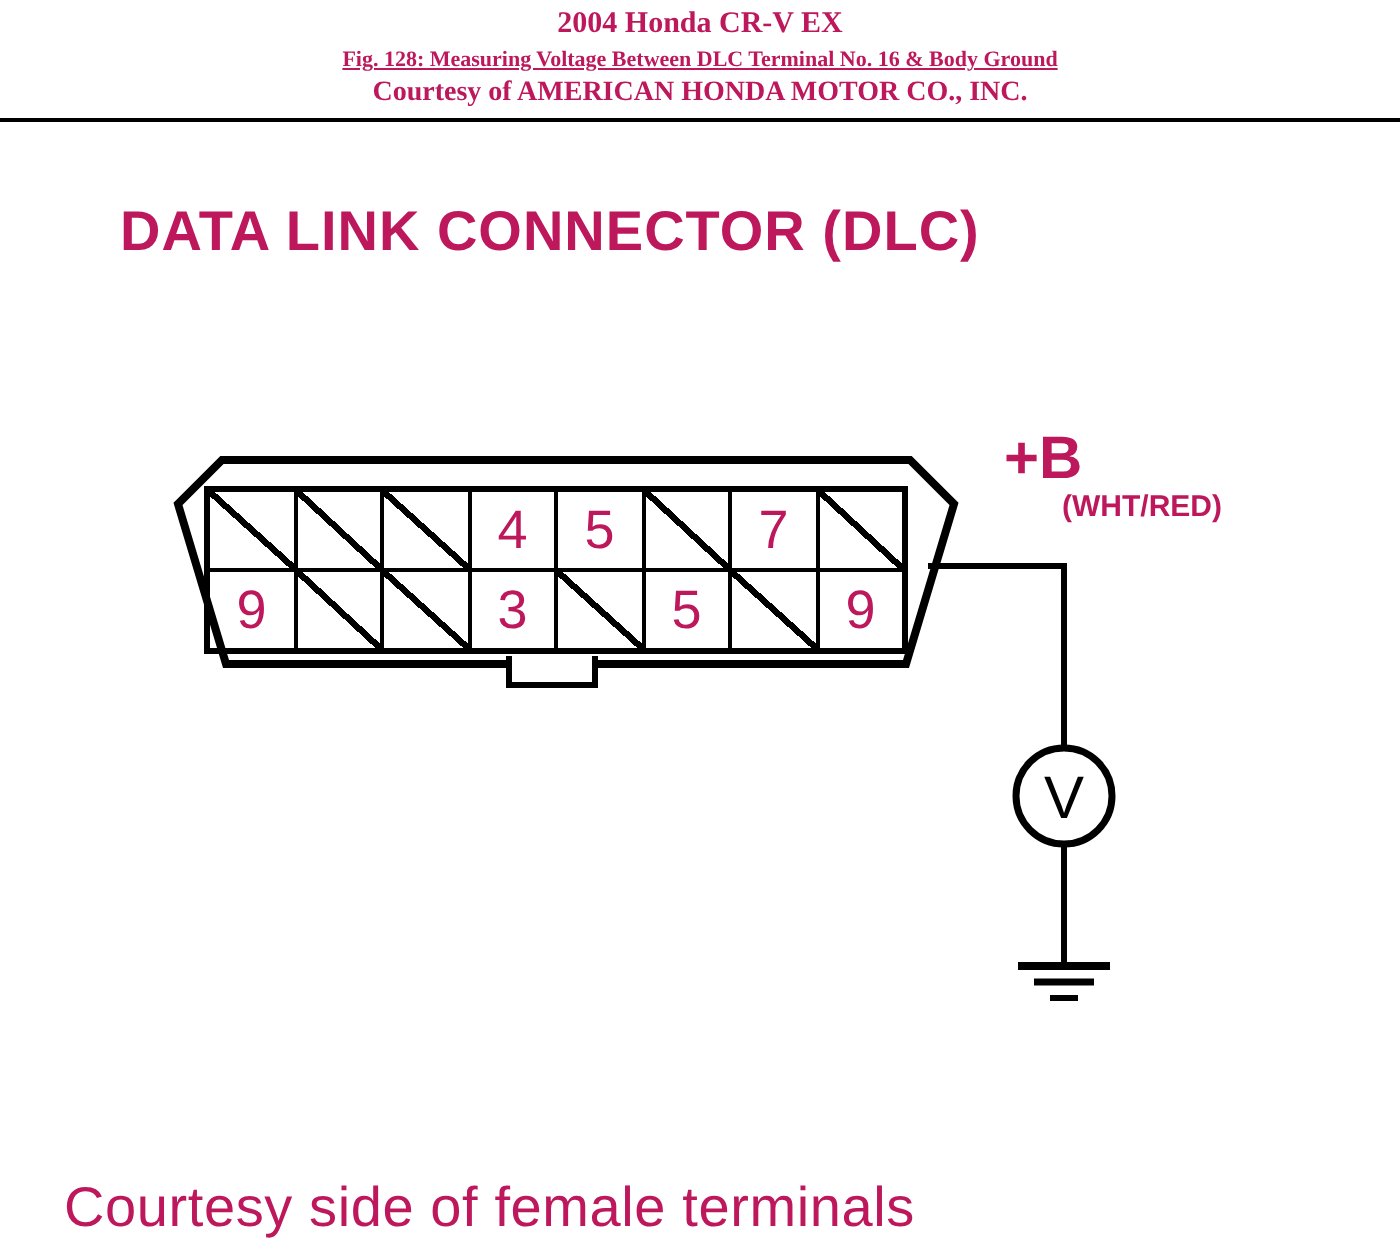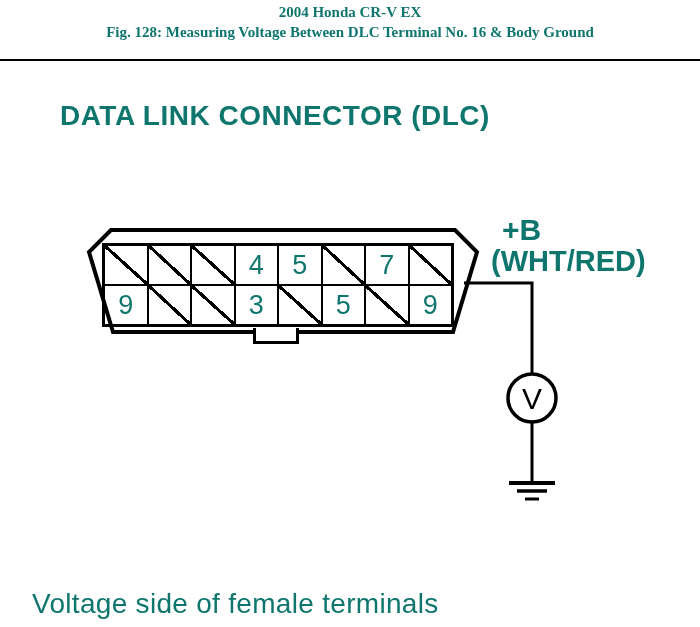--- a/index.html
+++ b/index.html
@@ -1,23 +1,23 @@
 <!DOCTYPE html>
 <html><head>
 <meta charset="utf-8">
 <style>
   html,body{margin:0;padding:0;background:#fff;}
   #page{position:relative;width:700px;height:627px;background:#fff;overflow:hidden;
-        font-family:"Liberation Sans",sans-serif;color:#0f766e;}
+        font-family:"Liberation Sans",sans-serif;color:#be185d;}
 
   
   .header{position:absolute;top:4px;left:0;width:100%;text-align:center;
           font-family:"Liberation Serif",serif;font-weight:bold;}
   .header .h1{font-size:15px;margin:0 0 3px 0;}
-  .header .h2{font-size:15px;margin:0 0 3px 0;}
+  .header .h2{font-size:11px;margin:0 0 3px 0;text-decoration:underline;}
   .header .h3{font-size:14px;margin:0;}
   .rule{position:absolute;top:59px;left:0;width:100%;height:2px;background:#000;}
 
   
   .dlc-title{position:absolute;left:60px;top:100px;font-size:28px;font-weight:700;
              letter-spacing:0.5px;text-align:center;}
 
   
   .connector-wrap{position:absolute;left:85px;top:226px;width:396px;height:110px;}
   .connector-wrap svg.outline{position:absolute;left:0;top:0;z-index:1;}
@@ -29,37 +29,38 @@
         align-items:center;justify-content:center;font-size:27px;background:transparent;}
   .cell.slash{background:linear-gradient(to top right,
         transparent calc(50% - 1.6px),#000 calc(50% - 1.6px),
         #000 calc(50% + 1.6px),transparent calc(50% + 1.6px));}
   .tab{position:absolute;left:168px;top:102px;width:46px;height:16px;z-index:3;
        border:3px solid #000;border-top:none;background:#fff;box-sizing:border-box;}
 
   
   .wire-label{position:absolute;left:491px;top:214px;font-weight:700;line-height:1.05;}
   .wire-label .l1{font-size:30px;padding-left:11px;}
-  .wire-label .l2{font-size:29px;}
+  .wire-label .l2{font-size:15px;margin-left:40px;}
 
   
   svg.overlay{position:absolute;left:0;top:0;pointer-events:none;z-index:1;}
 
   
   .caption{position:absolute;left:32px;top:588px;font-size:28px;font-weight:400;
            letter-spacing:0.3px;}
 </style>
 </head>
 <body>
 
 <div id="page">
 
   <div class="header">
     <div class="h1">2004 Honda CR-V EX</div>
     <div class="h2">Fig. 128: Measuring Voltage Between DLC Terminal No. 16 &amp; Body Ground</div>
+    <div class="h3">Courtesy of AMERICAN HONDA MOTOR CO., INC.</div>
   </div>
   <div class="rule"></div>
 
   <div class="dlc-title">DATA LINK CONNECTOR (DLC)</div>
 
   <div class="connector-wrap">
     <svg class="outline" width="396" height="110" viewBox="0 0 396 110">
       <polygon points="26,4 370,4 392,26 368,106 28,106 4,26" fill="none" stroke="#000" stroke-width="4"></polygon>
     </svg>
     <div class="grid" id="grid">
@@ -129,15 +130,15 @@
     <circle cx="532" cy="398" r="24" fill="#fff" stroke="#000" stroke-width="3.5"></circle>
     <text x="532" y="409" text-anchor="middle" font-size="30" font-family="Liberation Sans, sans-serif">V</text>
     <path d="M532 422 V482" fill="none" stroke="#000" stroke-width="3"></path>
     <g>
       <line x1="509" y1="483" x2="555" y2="483" stroke="#000" stroke-width="4"></line>
       <line x1="517" y1="491" x2="547" y2="491" stroke="#000" stroke-width="3.5"></line>
       <line x1="525" y1="499" x2="539" y2="499" stroke="#000" stroke-width="3"></line>
     </g>
   </svg>
 
-  <div class="caption">Voltage side of female terminals</div>
+  <div class="caption">Courtesy side of female terminals</div>
 
 </div>
 
 </body></html>

